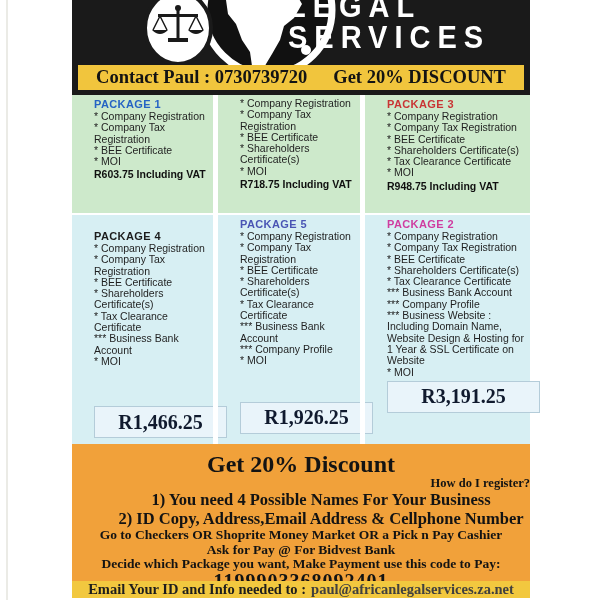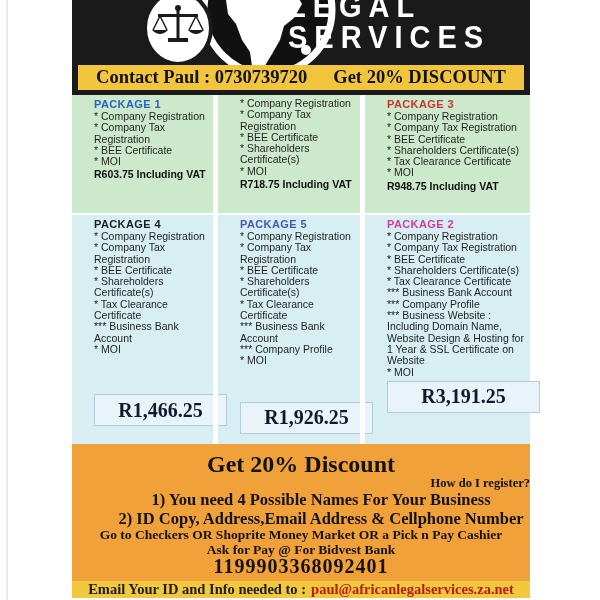--- a/index.html
+++ b/index.html
@@ -44,21 +44,21 @@
   .d-title{font-size:24px;line-height:24px;}
   .d-sub{font-size:12.5px;line-height:15px;text-align:right;}
   .d-l1,.d-l2{font-size:16.5px;line-height:18.5px;padding-left:40px;}
   .d-l3,.d-l4,.d-l5{font-size:13.5px;line-height:14.5px;}
   .d-code{font-size:20px;line-height:19px;letter-spacing:1px;}
 
   
   .footer{position:absolute;left:0;top:581px;width:458px;height:17px;background:#f2c83f;
         display:flex;align-items:center;justify-content:center;gap:5px;
         font-family:"Liberation Serif",serif;font-weight:bold;font-size:14.5px;color:#1d1d1d;white-space:nowrap;}
-  .footer .email{color:#b91c1c;}
+  .footer .email{color:#404040;}
 </style>
 </head>
 <body>
 
 <div class="scan-line"></div>
 
 <div class="page">
 
   <div class="header">
     <svg class="logo" viewBox="0 0 250 135">
@@ -119,21 +119,21 @@
           <div class="pkg-item">* MOI</div>
         </div>
       <div class="price-line">R948.75 Including VAT</div>
     </div>
     <div class="vgap g1"></div>
     <div class="vgap g2"></div>
   </div>
 
   <div class="row row-bottom">
     <div class="col c1">
-      <div class="pkg-head" style="color: rgb(28, 28, 28);">PACKAGE 4</div>
+      <div class="pkg-head" style="color: rgb(28, 28, 28); margin-top: 12px;">PACKAGE 4</div>
       <div>
           <div class="pkg-item">* Company Registration</div>
           <div class="pkg-item">* Company Tax Registration</div>
           <div class="pkg-item">* BEE Certificate</div>
           <div class="pkg-item">* Shareholders Certificate(s)</div>
           <div class="pkg-item">* Tax Clearance Certificate</div>
           <div class="pkg-item">*** Business Bank Account</div>
           <div class="pkg-item">* MOI</div>
         </div>
       <div class="price-box box-p4">R1,466.25</div>
@@ -171,20 +171,21 @@
     <div class="vgap g2"></div>
   </div>
 
   <div class="discount">
     <div class="d-title">Get 20% Discount</div>
     <div class="d-sub">How do I register?</div>
     <div class="d-l1">1) You need 4 Possible Names For Your Business</div>
     <div class="d-l2">2) ID Copy, Address,Email Address &amp; Cellphone Number</div>
     <div class="d-l3">Go to Checkers OR Shoprite Money Market OR a Pick n Pay Cashier</div>
     <div class="d-l4">Ask for Pay @ For Bidvest Bank</div>
+    <div class="d-l5">Decide which Package you want, Make Payment use this code to Pay:</div>
     <div class="d-code">1199903368092401</div>
   </div>
 
   <div class="footer">
     <span>Email Your ID and Info needed to :</span>
     <span class="email">paul@africanlegalservices.za.net</span>
   </div>
 
 </div>
 

